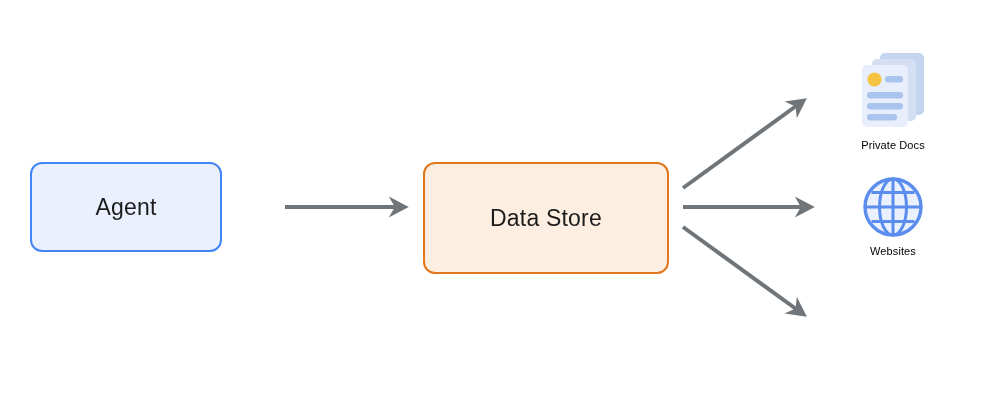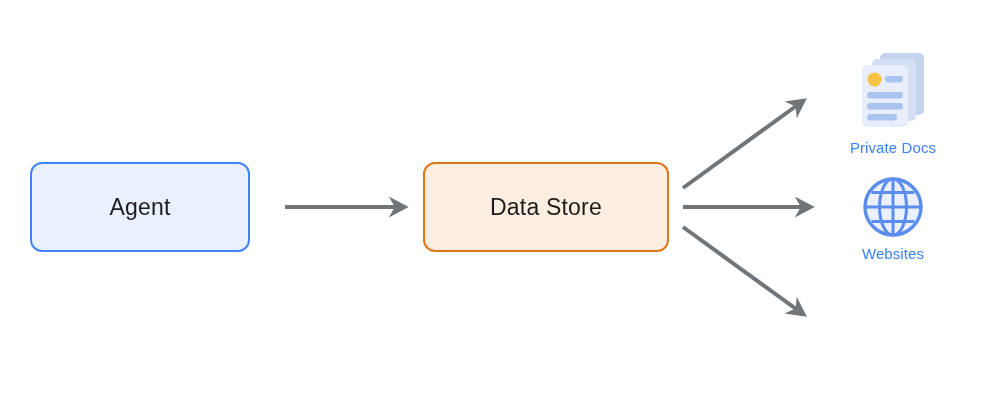--- a/index.html
+++ b/index.html
@@ -30,52 +30,52 @@
   }
   .node-label {
     font-size: 23px;
     color: #1c1c1c;
     letter-spacing: 0.2px;
     white-space: nowrap;
   }
   #agent-box {
     left: 30px;
     top: 162px;
-    width: 220px;
+    width: 192px;
     height: 90px;
     background: #eaf0fd;
     border-color: #4285f4;
   }
   #datastore-box {
     left: 423px;
     top: 162px;
     width: 246px;
-    height: 90px;
+    height: 112px;
     background: #fceee0;
     border-color: #e2761b;
   }
   #arrow-layer {
     position: absolute;
     left: 0;
     top: 0;
     width: 982px;
     height: 408px;
     pointer-events: none;
   }
   .endpoint {
     position: absolute;
     display: flex;
     flex-direction: column;
     align-items: center;
     width: 170px;
   }
   .endpoint-caption {
     margin-top: 7px;
-    font-size: 15px;
-    color: #3b82f6;
+    font-size: 11px;
+    color: #000000;
     white-space: nowrap;
     letter-spacing: 0.1px;
   }
   #endpoint-private-docs { left: 808px; top: 48px; }
   #endpoint-websites     { left: 808px; top: 176px; }
   #endpoint-structured   { left: 808px; top: 288px; }
   .icon-slot {
     width: 84px;
     height: 84px;
     display: block;

